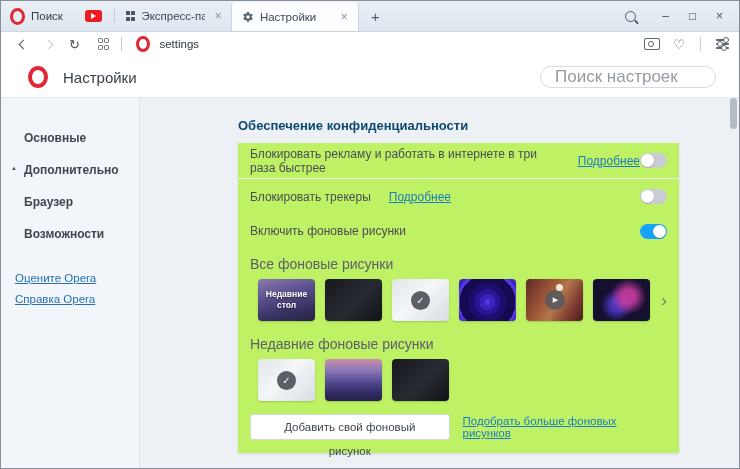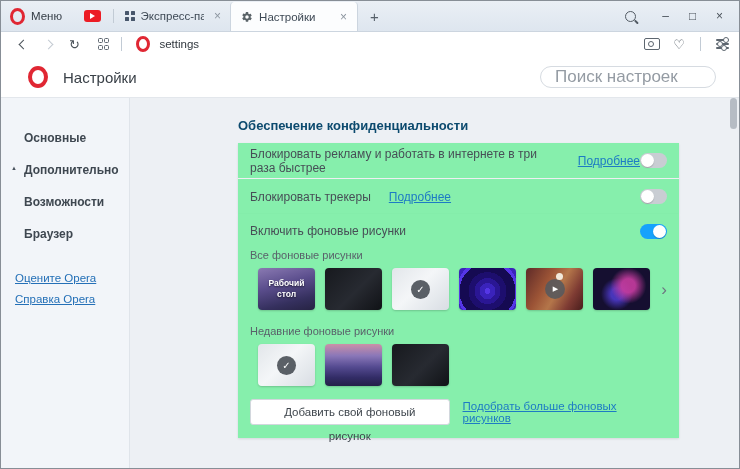--- a/index.html
+++ b/index.html
@@ -67,46 +67,46 @@
     border-radius:11px;background:#fff;display:flex;align-items:center;box-sizing:border-box;}
   .searchpill input{border:none;outline:none;background:transparent;flex:1;margin-left:12px;
     font-size:17px;color:#3a4148;font-family:"Liberation Sans",sans-serif;}
   .searchpill input::placeholder{color:#949ba3;}
   .mag2{width:8px;height:8px;border:1.5px solid #6b7680;border-radius:50%;position:relative;margin-right:13px;flex:none;}
   .mag2::after{content:"";position:absolute;width:4px;height:1.5px;background:#6b7680;
     transform:rotate(45deg);right:-3px;bottom:-2px;}
 
   
   .pagebody{position:absolute;top:97px;left:0;right:0;bottom:0;}
-  .sidebar{position:absolute;left:0;top:0;bottom:0;width:129px;background:#f2f5f9;
+  .sidebar{position:absolute;left:0;top:0;bottom:0;width:139px;background:#f2f5f9;
     border-right:1px solid #dfe4ea;box-sizing:border-box;padding-top:24px;}
   .sitem{position:relative;padding:9px 6px 9px 23px;font-size:12px;font-weight:bold;color:#3e4750;}
   .sitem .tri{position:absolute;left:10px;top:11px;font-size:6px;color:#49535d;}
   .slinks{margin-top:22px;}
   .slink{display:block;margin:0 0 9px 14px;font-size:11.5px;color:#2470b7;text-decoration:underline;}
 
   .content{position:absolute;left:158px;right:0;top:0;bottom:0;background:#edf0f4;overflow:hidden;}
   .col{margin-left:79px;width:441px;}
   .secheading{margin:20px 0 10px;font-size:13px;font-weight:bold;color:#0c4a6e;}
-  .card{background:#86efac;border-radius:0;box-shadow:0 1px 2px rgba(40,50,60,.12);}
+  .card{background:#bef264;border-radius:0;box-shadow:0 1px 2px rgba(40,50,60,.12);}
 
   .prow{display:flex;align-items:center;height:35px;padding:0 12px;}
   .prow + .prow{border-top:1px solid #edeff2;}
   .rowlabel{font-size:12px;color:#474e56;}
   .rowlink{font-size:12px;color:#1d7bc4;text-decoration:underline;margin-left:6px;white-space:nowrap;padding-left:12px;}
 
   .toggle{width:27px;height:15px;border-radius:8px;background:#c9cdd3;position:relative;margin-left:auto;flex:none;}
   .toggle .knob{width:13px;height:13px;border-radius:50%;background:#fff;position:absolute;top:1px;left:1px;
     box-shadow:0 1px 1px rgba(0,0,0,.2);}
   .toggle.on{background:#16a2fc;}
   .toggle.on .knob{left:auto;right:1px;}
 
   .wcard{padding-bottom:13px;}
   .wrow1{display:flex;align-items:center;height:34px;padding:0 12px;}
-  .minilabel{font-size:11px;color:#59616a;margin:1px 12px 0;}
+  .minilabel{font-size:14px;color:#59616a;margin:8px 12px 0;}
   .thumbrow{display:flex;align-items:center;gap:10px;margin:7px 12px 0 20px;}
   .thumb{width:57px;height:42px;border-radius:4px;flex:none;position:relative;
     display:flex;align-items:center;justify-content:center;box-shadow:0 1px 2px rgba(0,0,0,.18);overflow:hidden;}
   .t-desktop{background:linear-gradient(165deg,#8a7ab2 0%,#5a4d8c 40%,#35305e 75%,#262343 100%);
     flex-direction:column;}
   .t-desktop .cap{color:#fff;font-size:8.5px;font-weight:bold;text-align:center;line-height:1.25;
     text-shadow:0 1px 2px rgba(0,0,0,.6);width:100%;}
   .t-dark{background:linear-gradient(135deg,#17191e 0%,#272a31 55%,#101216 100%);}
   .t-light{background:linear-gradient(135deg,#e2e6ea 0%,#f4f6f8 45%,#d8dde3 100%);}
   .t-vortex{background:repeating-radial-gradient(circle at 50% 55%,#5536e6 0 3px,#3a23bb 3px 8px,#2a1694 8px 13px,#1d0e6e 13px 19px,#150a52 19px 28px);}
@@ -129,21 +129,21 @@
   .scrollthumb{position:absolute;right:2px;top:0;width:7px;height:31px;background:#b6bcc4;border-radius:3.5px;}
 </style>
 </head>
 <body>
 
 <div class="window">
 
   <div class="tabbar">
     <div class="menubtn">
       <span class="oring-s"></span>
-      <span class="mlabel">Меню</span>
+      <span class="mlabel">Поиск</span>
     </div>
     <div class="yticon">
         <i></i>
       </div>
     <span class="vsep"></span>
     <div class="tab inactive">
       <span class="gridicon">
           <i></i>
           <i></i>
           <i></i>
@@ -206,24 +206,24 @@
 
     <div class="sidebar">
       <div class="sitem">
         <span>Основные</span>
       </div>
       <div class="sitem">
         <span class="tri">▲</span>
         <span>Дополнительно</span>
       </div>
       <div class="sitem">
+        <span>Браузер</span>
+      </div>
+      <div class="sitem">
         <span>Возможности</span>
-      </div>
-      <div class="sitem">
-        <span>Браузер</span>
       </div>
       <div class="slinks">
         <a class="slink">Оцените Opera</a>
         <a class="slink">Справка Opera</a>
       </div>
     </div>
 
     <div class="content">
       <div class="col">
 
@@ -249,21 +249,21 @@
           <div class="wrow1">
             <span class="rowlabel">Включить фоновые рисунки</span>
             <span class="toggle on">
                 <span class="knob"></span>
               </span>
           </div>
 
           <div class="minilabel">Все фоновые рисунки</div>
           <div class="thumbrow">
             <div class="thumb t-desktop">
-              <span class="cap">Рабочий стол</span>
+              <span class="cap">Недавние стол</span>
             </div>
             <div class="thumb t-dark"></div>
             <div class="thumb t-light">
               <span class="check">✓</span>
             </div>
             <div class="thumb t-vortex"></div>
             <div class="thumb t-scene">
               <span class="moon"></span>
               <span class="playbadge">▶</span>
             </div>

